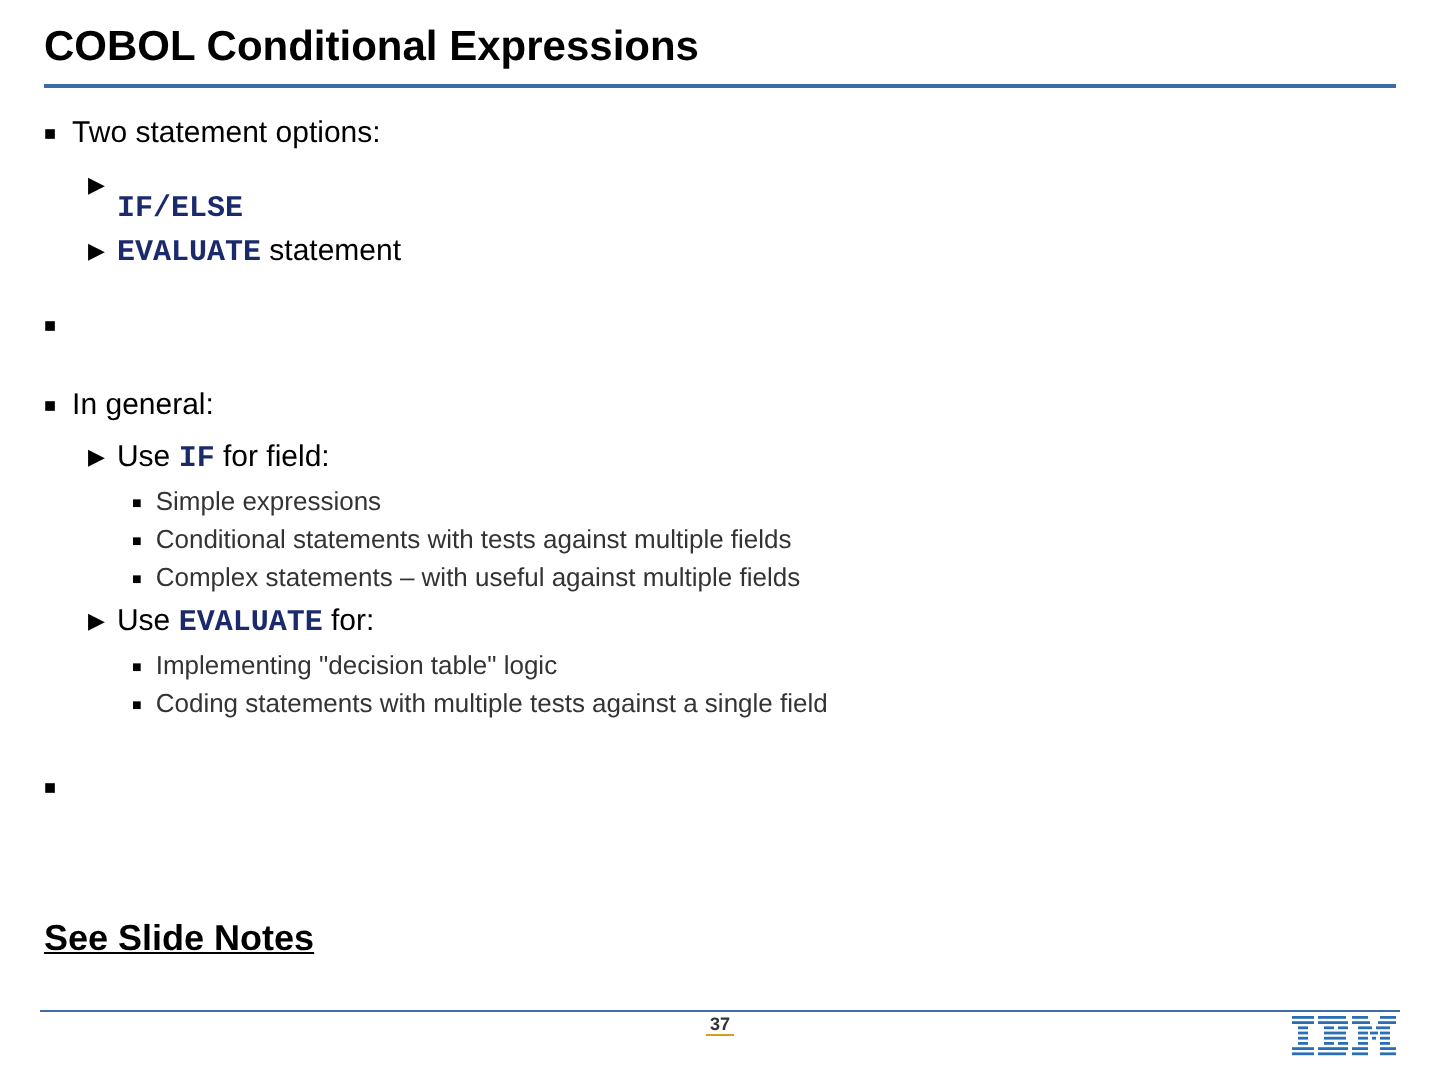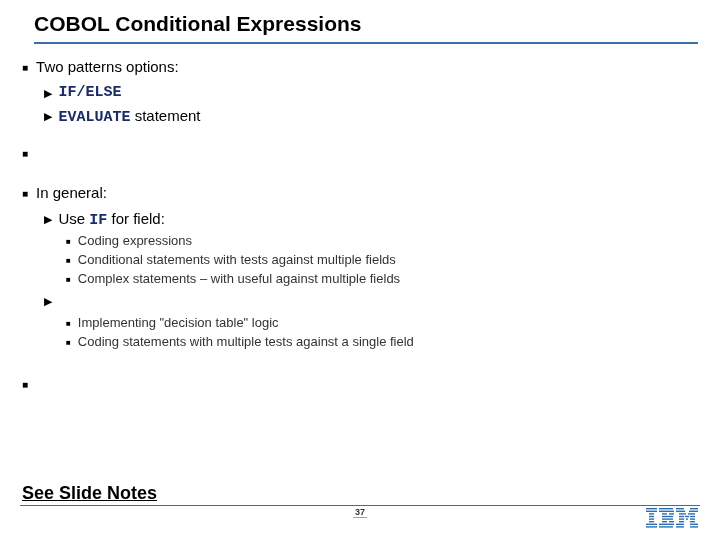--- a/index.html
+++ b/index.html
@@ -15,21 +15,20 @@
   .slide {
     padding: 12px 22px 0 22px;
   }
   .title {
     font-size: 21px;
     font-weight: bold;
     color: #000;
     padding-bottom: 6px;
     border-bottom: 2px solid #3b6ea5;
     margin-bottom: 14px;
-    margin-left: 12px;
   }
   .b1 {
     display: flex;
     align-items: flex-start;
     font-size: 15px;
     color: #000;
     margin-bottom: 6px;
   }
   .b1 .sq {
     font-size: 10px;
@@ -61,34 +60,35 @@
   .b3 .sq {
     font-size: 8px;
     color: #000;
     margin-right: 7px;
     line-height: 17px;
   }
   .code-navy {
     font-family: "Courier New", monospace;
     font-weight: bold;
     color: #1a2a6c;
+    margin-top: 12px;
   }
   .spacer-sm { height: 8px; }
   .spacer-md { height: 14px; }
   .footer-rule {
     position: absolute;
     left: 20px;
     right: 20px;
     bottom: 34px;
     border-top: 1px solid #3b6ea5;
   }
   .footer-text {
     position: absolute;
     left: 22px;
-    bottom: 36px;
+    bottom: 60px;
     font-size: 18px;
     font-weight: bold;
     text-decoration: underline;
     color: #000;
   }
   .page-num {
     position: absolute;
     bottom: 22px;
     left: 50%;
     transform: translateX(-50%);
@@ -106,21 +106,21 @@
   .ibm-logo svg { display: block; }
 </style>
 </head>
 <body>
 
 <div class="slide">
   <div class="title">COBOL Conditional Expressions</div>
 
   <div class="b1">
     <span class="sq">■</span>
-    <span>Two patterns options:</span>
+    <span>Two statement options:</span>
   </div>
   <div class="b2">
     <span class="tri">▶</span>
     <span class="code-navy">IF/ELSE</span>
   </div>
   <div class="b2">
     <span class="tri">▶</span>
     <span>
       <span class="code-navy">EVALUATE</span><span> statement</span>
     </span>
@@ -139,33 +139,36 @@
     <span>In general:</span>
   </div>
   <div class="b2">
     <span class="tri">▶</span>
     <span>
       <span>Use </span><span class="code-navy">IF</span><span> for field:</span>
     </span>
   </div>
   <div class="b3">
     <span class="sq">■</span>
-    <span>Coding expressions</span>
+    <span>Simple expressions</span>
   </div>
   <div class="b3">
     <span class="sq">■</span>
     <span>Conditional statements with tests against multiple fields</span>
   </div>
   <div class="b3">
     <span class="sq">■</span>
     <span>Complex statements – with useful against multiple fields</span>
   </div>
 
   <div class="b2" style="margin-top:4px;">
     <span class="tri">▶</span>
+    <span>
+      <span>Use </span><span class="code-navy">EVALUATE</span><span> for:</span>
+    </span>
   </div>
   <div class="b3">
     <span class="sq">■</span>
     <span>Implementing "decision table" logic</span>
   </div>
   <div class="b3">
     <span class="sq">■</span>
     <span>Coding statements with multiple tests against a single field</span>
   </div>
 

